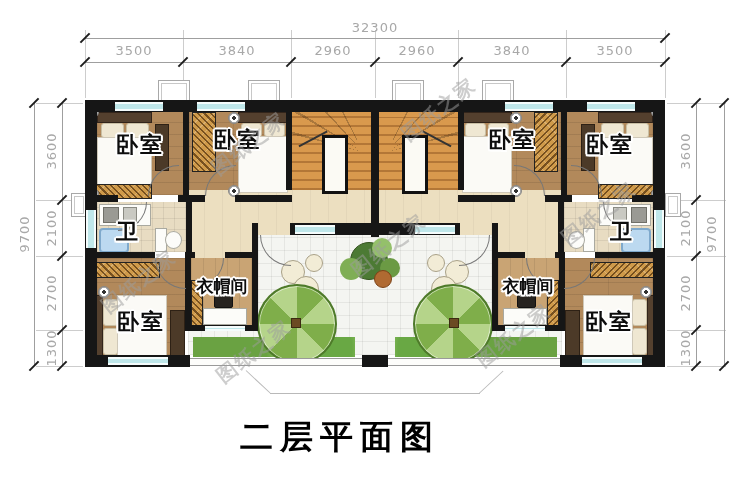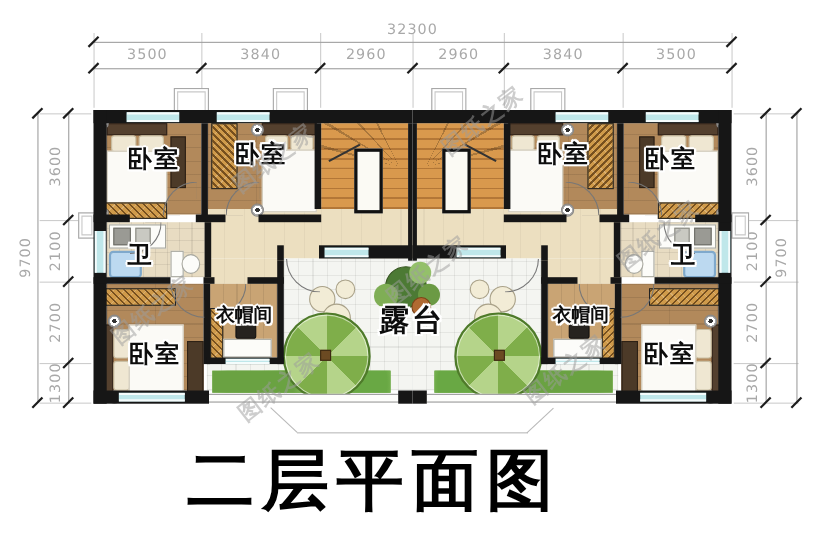--- a/index.html
+++ b/index.html
@@ -92,21 +92,21 @@
   .glabel{position:absolute;display:flex;align-items:center;justify-content:center;
     font-weight:900;color:#0d0d0d;z-index:40;letter-spacing:3px;
     text-shadow:2px 0 0 #fff,-2px 0 0 #fff,0 2px 0 #fff,0 -2px 0 #fff,
       2px 2px 0 #fff,-2px -2px 0 #fff,2px -2px 0 #fff,-2px 2px 0 #fff;}
   .wm{position:absolute;color:#9d9d9d;opacity:.5;font-size:20px;letter-spacing:2px;
       transform:rotate(-38deg);z-index:30;white-space:nowrap;font-weight:bold;}
   .flue{position:absolute;background:#fff;border:1.5px solid #a8a8a8;z-index:3;
         box-shadow:inset 0 0 0 2px #fff,inset 0 0 0 3px #c8c8c8;}
   .eave{position:absolute;background:#b9b9b9;z-index:1;}
   #title{position:absolute;left:0;top:402px;width:680px;height:70px;display:flex;
-    align-items:center;justify-content:center;font-size:61px;font-weight:900;color:#000;
+    align-items:center;justify-content:center;font-size:33px;font-weight:900;color:#000;
     letter-spacing:7px;z-index:40;}
 </style>
 </head>
 <body>
 
 <div id="canvas">
 
   <div class="ext" style="left:85px;top:30px;width:1px;height:68px"></div>
   <div class="ext" style="left:183px;top:30px;width:1px;height:68px"></div>
   <div class="ext" style="left:291px;top:30px;width:1px;height:68px"></div>
@@ -382,21 +382,20 @@
     <div class="rlabel" style="left:12px;top:210px;width:88px;height:24px;font-size:22px">卧室</div>
     <div class="rlabel" style="left:102px;top:175px;width:70px;height:22px;font-size:17px;letter-spacing:0">衣帽间</div>
   </div>
 
   <div class="plantblob" style="left:350px;top:242px;width:36px;height:36px;background:#4c7a34;border:1px solid #35541f;z-index:16"></div>
   <div class="plantblob" style="left:340px;top:258px;width:22px;height:22px;background:#7fae55"></div>
   <div class="plantblob" style="left:372px;top:238px;width:20px;height:20px;background:#94c06a"></div>
   <div class="plantblob" style="left:380px;top:258px;width:20px;height:20px;background:#6b9a44"></div>
   <div class="plantblob" style="left:374px;top:270px;width:16px;height:16px;background:#b06a32;border:1px solid #7c4317"></div>
 
-  <div class="glabel" style="left:330px;top:275px;width:90px;height:32px;font-size:27px">露台</div>
 
   <span class="wm" style="left:205px;top:130px">图纸之家</span>
   <span class="wm" style="left:395px;top:96px">图纸之家</span>
   <span class="wm" style="left:95px;top:268px">图纸之家</span>
   <span class="wm" style="left:345px;top:232px">图纸之家</span>
   <span class="wm" style="left:555px;top:200px">图纸之家</span>
   <span class="wm" style="left:210px;top:338px">图纸之家</span>
   <span class="wm" style="left:470px;top:322px">图纸之家</span>
 
   <div id="title">二层平面图</div>

